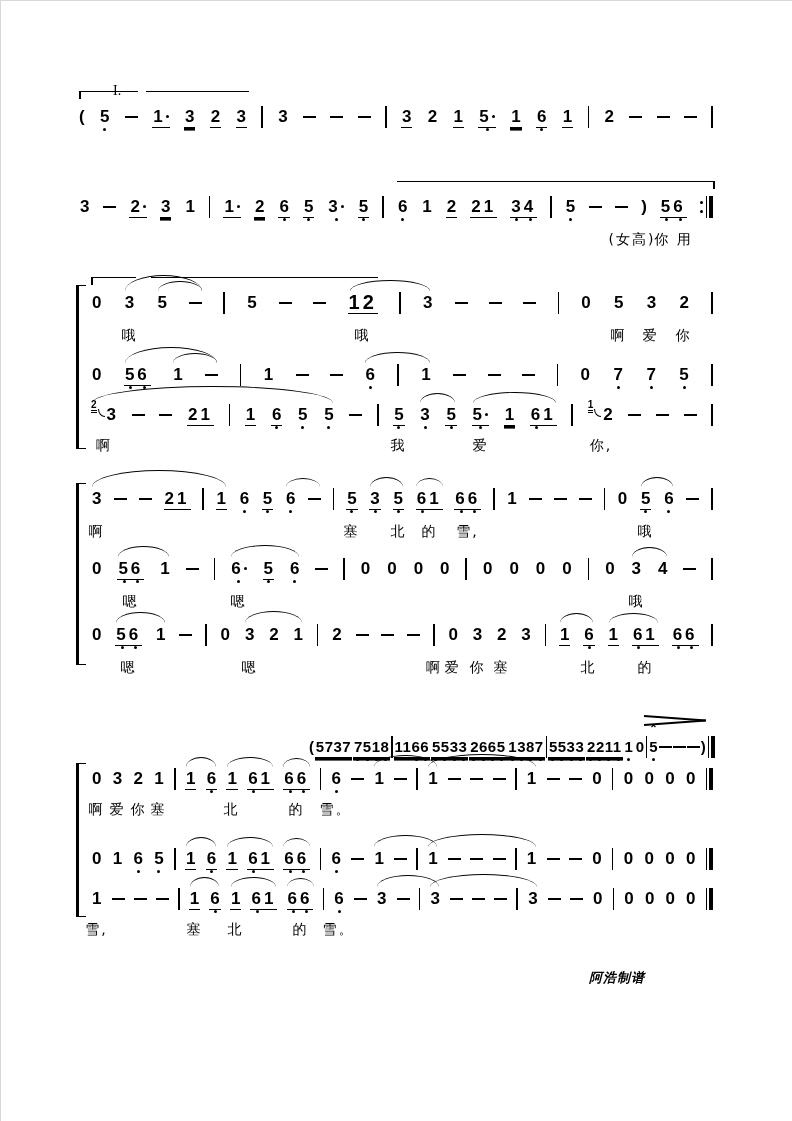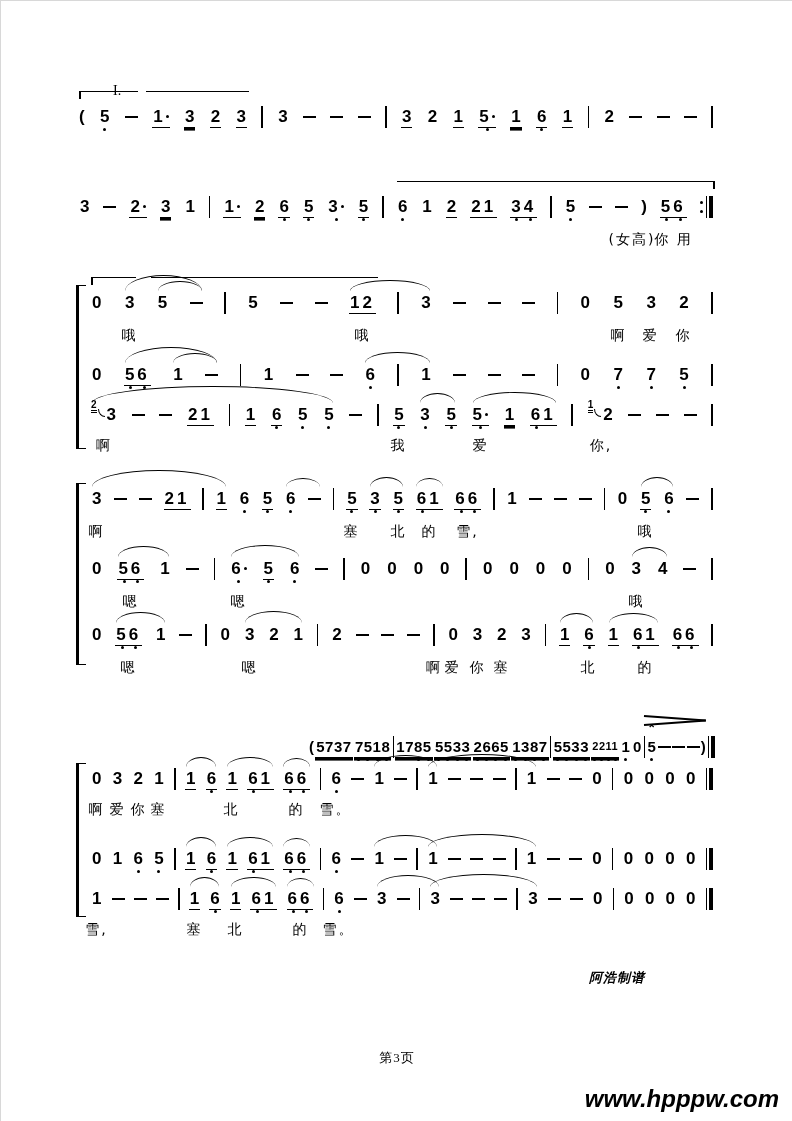--- a/index.html
+++ b/index.html
@@ -329,21 +329,21 @@
         <span class="bar"></span>
         <span class="tok">
           <span class="uw">
             <span class="num" style="font-size: 17px; letter-spacing: 0px;">5</span>
           </span>
         </span>
         <span class="dash"></span>
         <span class="dash"></span>
         <span class="tok">
           <span class="uw u1">
-            <span class="num" style="font-size: 17px; letter-spacing: 3px;">12</span>
+            <span class="num" style="font-size: 20px; letter-spacing: 3px;">12</span>
           </span>
         </span>
         <span class="bar"></span>
         <span class="tok">
           <span class="uw">
             <span class="num" style="font-size: 17px; letter-spacing: 0px;">3</span>
           </span>
         </span>
         <span class="dash"></span>
         <span class="dash"></span>
@@ -1042,21 +1042,21 @@
               <b></b>
             </i>
             <i class="on">
               <b></b>
             </i>
           </span>
         </span>
         <span class="bar"></span>
         <span class="tok">
           <span class="uw u2">
-            <span class="num" style="font-size: 15px; letter-spacing: 0.5px;">1785</span>
+            <span class="num" style="font-size: 15px; letter-spacing: 0.5px;">1166</span>
           </span>
           <span class="bdots">
             <i></i>
             <i></i>
             <i class="on">
               <b></b>
             </i>
             <i class="on">
               <b></b>
             </i>
@@ -1134,21 +1134,21 @@
             <i class="on">
               <b></b>
             </i>
             <i class="on">
               <b></b>
             </i>
           </span>
         </span>
         <span class="tok">
           <span class="uw u2">
-            <span class="num" style="font-size: 11px; letter-spacing: 0.5px;">2211</span>
+            <span class="num" style="font-size: 15px; letter-spacing: 0.5px;">2211</span>
           </span>
           <span class="bdots">
             <i class="on">
               <b></b>
             </i>
             <i class="on">
               <b></b>
             </i>
             <i class="on">
               <b></b>
@@ -1614,15 +1614,13 @@
         <div class="arc" style="left: 286px; width: 62px; top: -14px; height: 11px;"></div>
         <div class="arc" style="left: 339px; width: 107px; top: -15px; height: 12px;"></div>
         <div class="lyr" style="left: 5.5px; top: 32px;">雪,</div>
         <div class="lyr" style="left: 103.5px; top: 32px;">塞</div>
         <div class="lyr" style="left: 144.5px; top: 32px;">北</div>
         <div class="lyr" style="left: 209.5px; top: 32px;">的</div>
         <div class="lyr" style="left: 247.5px; top: 32px;">雪。</div>
       </div>
     </div>
   <div class="credit">阿浩制谱</div>
-  <div class="pagenum">第3页</div>
-  <div class="wm">www.hpppw.com</div>
 </div>
 
 </body></html>

